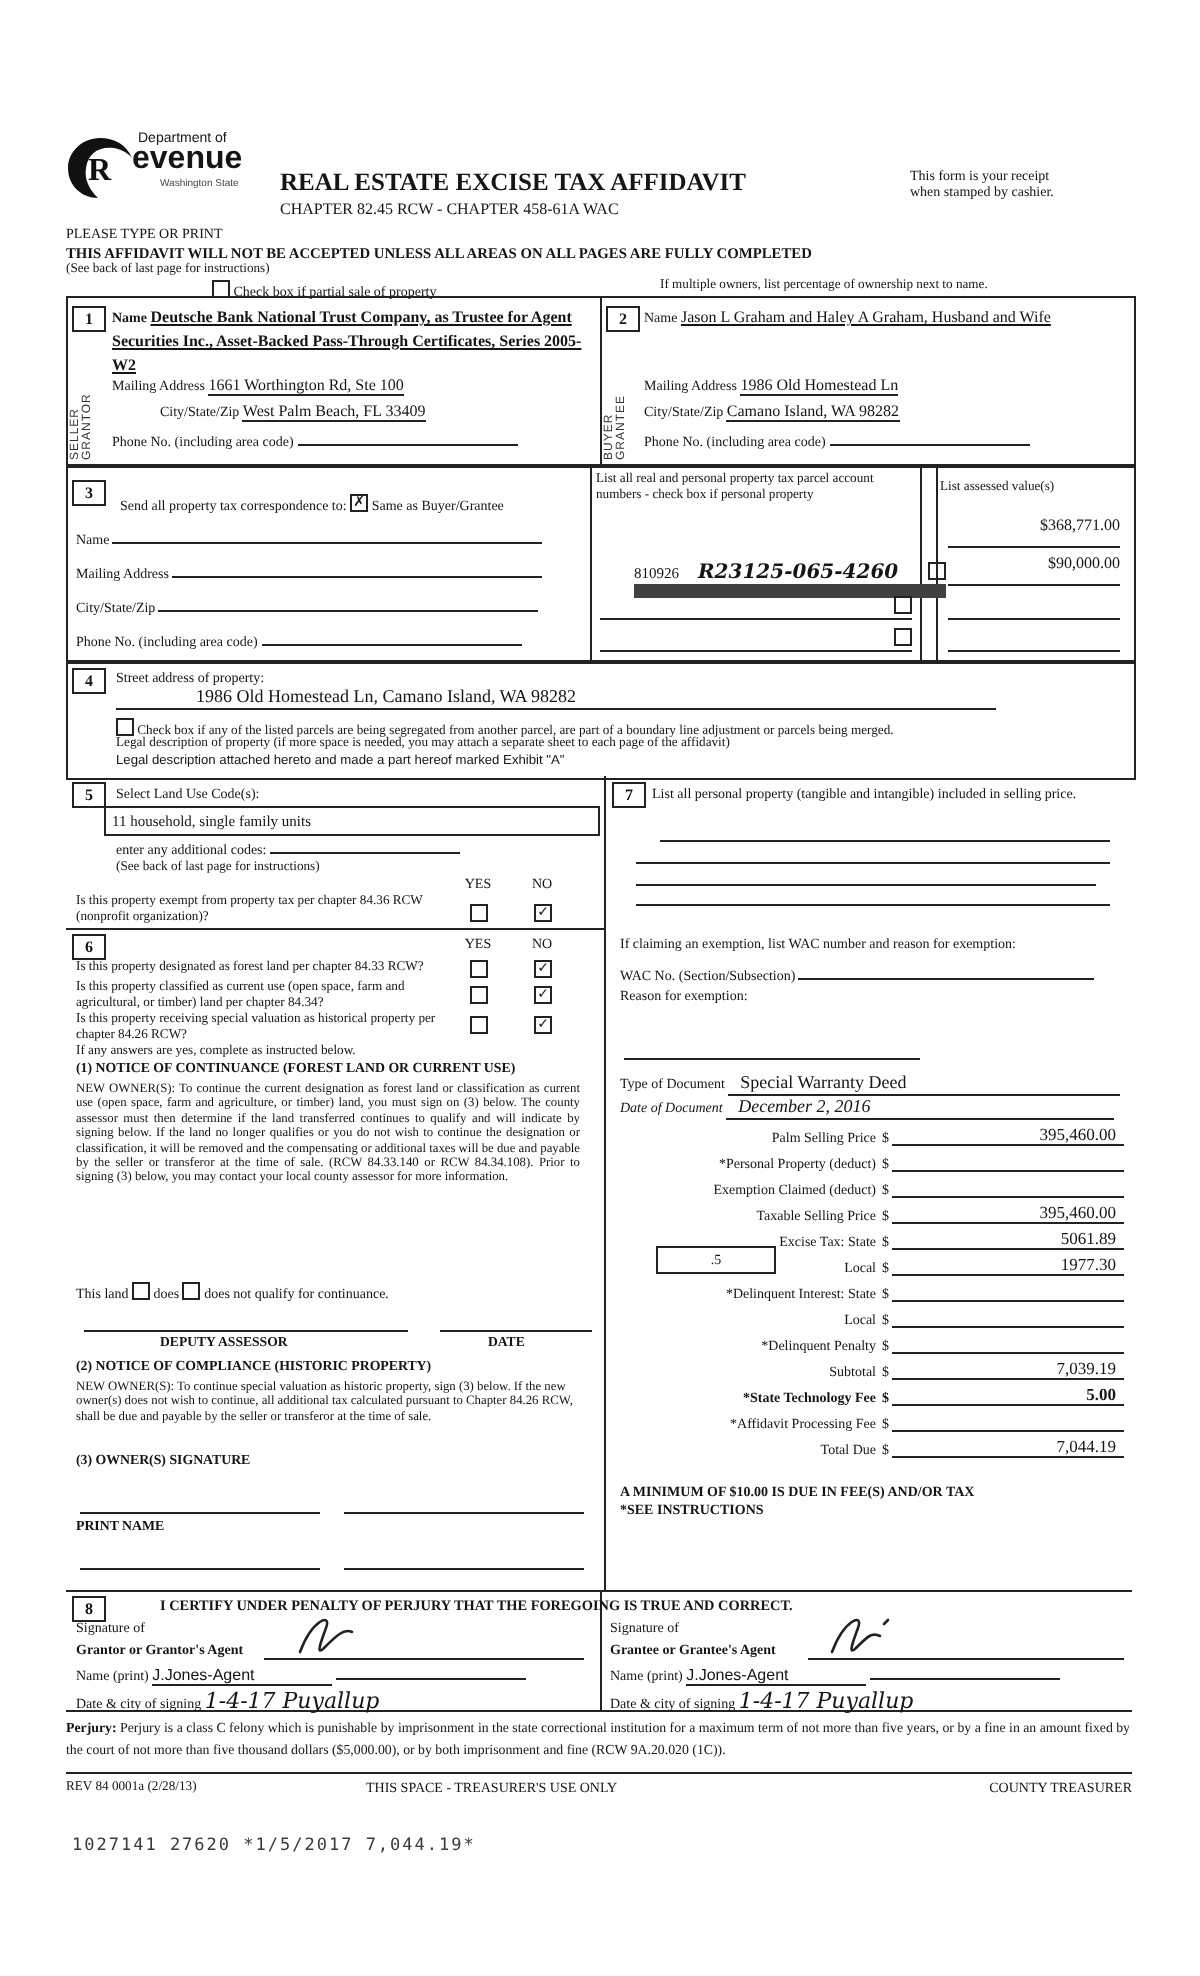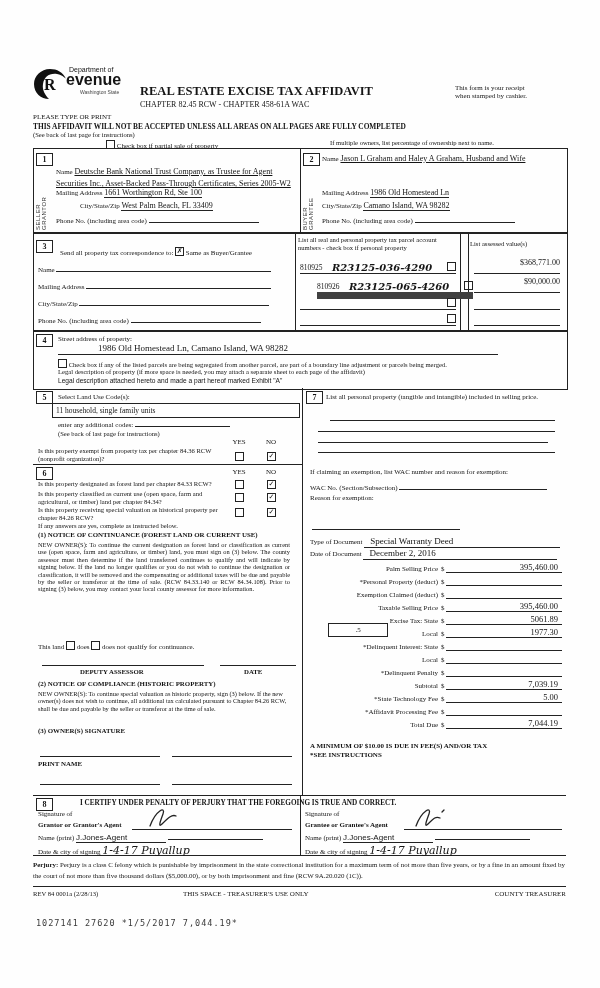--- a/index.html
+++ b/index.html
@@ -68,21 +68,21 @@
   <div class="abs t65" style="left:330px;top:139px;">If multiple owners, list percentage of ownership next to name.</div>
 
   <div class="box" style="left:33px;top:148px;width:533px;height:84px;"></div>
   <div class="vline" style="left:300px;top:148px;height:84px;"></div>
 
   <div class="numbox" style="left:36px;top:153px;">1</div>
   <div class="vwrap" style="left:35px;top:184px;height:46px;">
     <span class="vlab">SELLER</span>
     <span class="vlab">GRANTOR</span>
   </div>
-  <div class="abs" style="left:56px;top:166px;width:240px;font-size:7px;line-height:11px;">
+  <div class="abs" style="left:56px;top:153px;width:240px;font-size:7px;line-height:11px;font-weight:bold;">
     <span>Name</span>
     <span class="fill" style="text-decoration:underline;">Deutsche Bank National Trust Company, as Trustee for Agent Securities Inc.,  Asset-Backed  Pass-Through Certificates, Series 2005-W2</span>
   </div>
   <div class="abs t7" style="left:56px;top:189px;width:240px;">
     <span>Mailing Address</span>
     <span class="fill u" style="min-width:140px;">1661 Worthington Rd, Ste 100</span>
   </div>
   <div class="abs t7" style="left:56px;top:202px;width:240px;margin-left:24px;">
     <span>City/State/Zip</span>
     <span class="fill u" style="min-width:150px;">West Palm Beach, FL 33409</span>
@@ -138,25 +138,20 @@
     <span class="wl" style="width:190px;"></span>
   </div>
   <div class="abs t7" style="left:38px;top:317px;">
     <span>Phone No. (including area code)</span>
     <span class="wl" style="width:130px;"></span>
   </div>
 
   <div class="abs ctr t65" style="left:298px;top:236px;width:160px;">List all real and personal property tax parcel account numbers - check box if personal property</div>
   <div class="abs ctr t65" style="left:470px;top:240px;width:92px;">List assessed value(s)</div>
 
-  <div class="abs" style="left:300px;top:256px;width:156px;height:17px;border-bottom:1px solid #222;">
-    <span class="t75" style="position:absolute;left:0;bottom:1px;">810925</span>
-    <span class="hand b" style="position:absolute;left:32px;bottom:0px;font-size:10px;">R23125-036-4290</span>
-    <span class="cb-abs" style="right:0;bottom:2px;"></span>
-  </div>
   <div class="abs" style="left:289px;top:275px;width:156px;height:17px;border-bottom:7px solid #404040;margin-left:28px;">
     <span class="t75" style="position:absolute;left:0;bottom:1px;">810926</span>
     <span class="hand b" style="position:absolute;left:32px;bottom:0px;font-size:10px;">R23125-065-4260</span>
     <span class="cb-abs" style="right:0;bottom:2px;"></span>
   </div>
   <div class="abs" style="left:300px;top:294px;width:156px;height:15px;border-bottom:1px solid #222;">
     <span class="cb-abs" style="right:0;bottom:2px;"></span>
   </div>
   <div class="abs" style="left:300px;top:311px;width:156px;height:14px;border-bottom:1px solid #222;">
     <span class="cb-abs" style="right:0;bottom:2px;"></span>
@@ -255,21 +250,21 @@
     <span>WAC No. (Section/Subsection)</span>
     <span class="wl" style="width:148px;"></span>
   </div>
   <div class="abs t7" style="left:310px;top:494px;">Reason for exemption:</div>
 
   <div class="hline" style="left:312px;top:529px;width:148px;"></div>
   <div class="abs t7" style="left:310px;top:536px;width:252px;">
     <span>Type of Document</span>
     <span class="u" style="display:inline-block;width:196px;"><span class="t9" style="padding-left:6px;">Special Warranty Deed</span></span>
   </div>
-  <div class="abs t7" style="left:310px;top:548px;width:252px;">
+  <div class="abs t7" style="left:310px;top:548px;width:252px;font-style:italic;">
     <span>Date of Document</span>
     <span class="u" style="display:inline-block;width:194px;"><span class="t9" style="padding-left:6px;">December 2, 2016</span></span>
   </div>
 
   <div class="taxrow" style="top:560px;">
       <span class="taxlbl">Palm Selling Price</span>
       <span class="dollar">$</span>
       <span class="taxval">395,460.00</span>
     </div>
   <div class="taxrow" style="top:573px;">
@@ -311,21 +306,21 @@
   <div class="taxrow" style="top:664px;">
       <span class="taxlbl">*Delinquent Penalty</span>
       <span class="dollar">$</span>
       <span class="taxval"></span>
     </div>
   <div class="taxrow" style="top:677px;">
       <span class="taxlbl">Subtotal</span>
       <span class="dollar">$</span>
       <span class="taxval">7,039.19</span>
     </div>
-  <div class="taxrow" style="top:690px;">
+  <div class="taxrow" style="top:690px;font-weight:bold;">
       <span class="taxlbl">*State Technology Fee</span>
       <span class="dollar">$</span>
       <span class="taxval">5.00</span>
     </div>
   <div class="taxrow" style="top:703px;">
       <span class="taxlbl">*Affidavit Processing Fee</span>
       <span class="dollar">$</span>
       <span class="taxval"></span>
     </div>
   <div class="taxrow" style="top:716px;">

